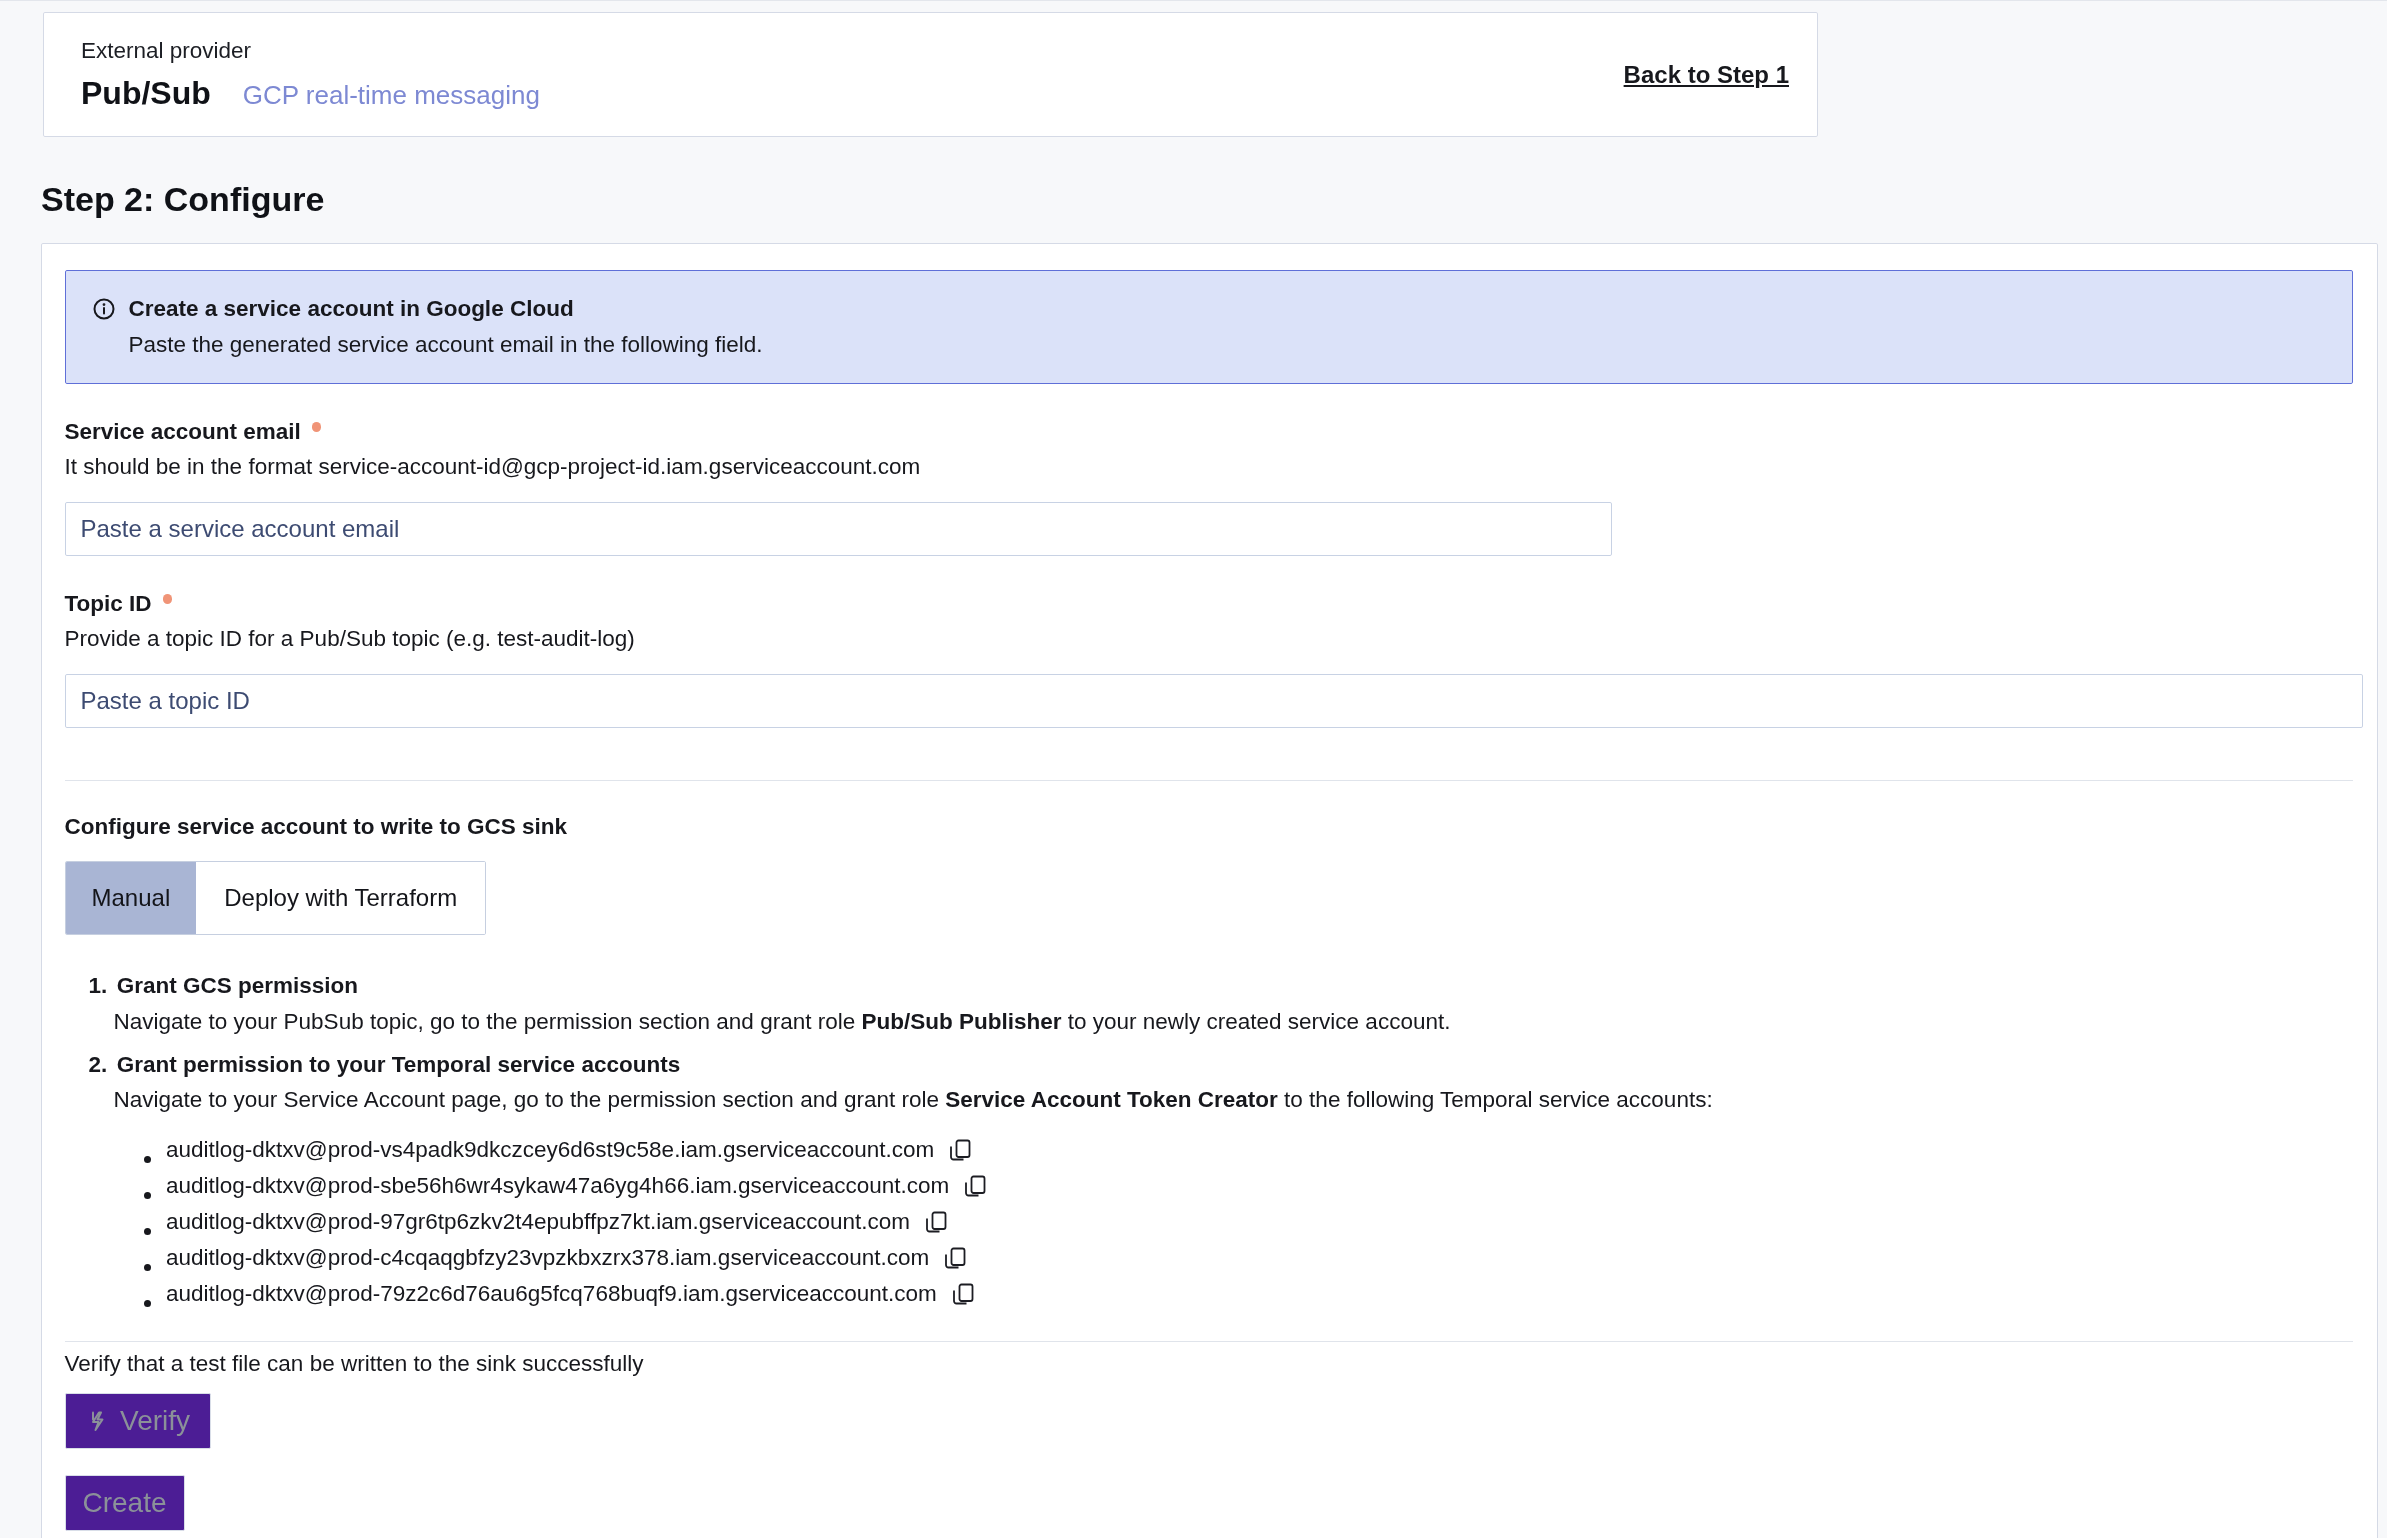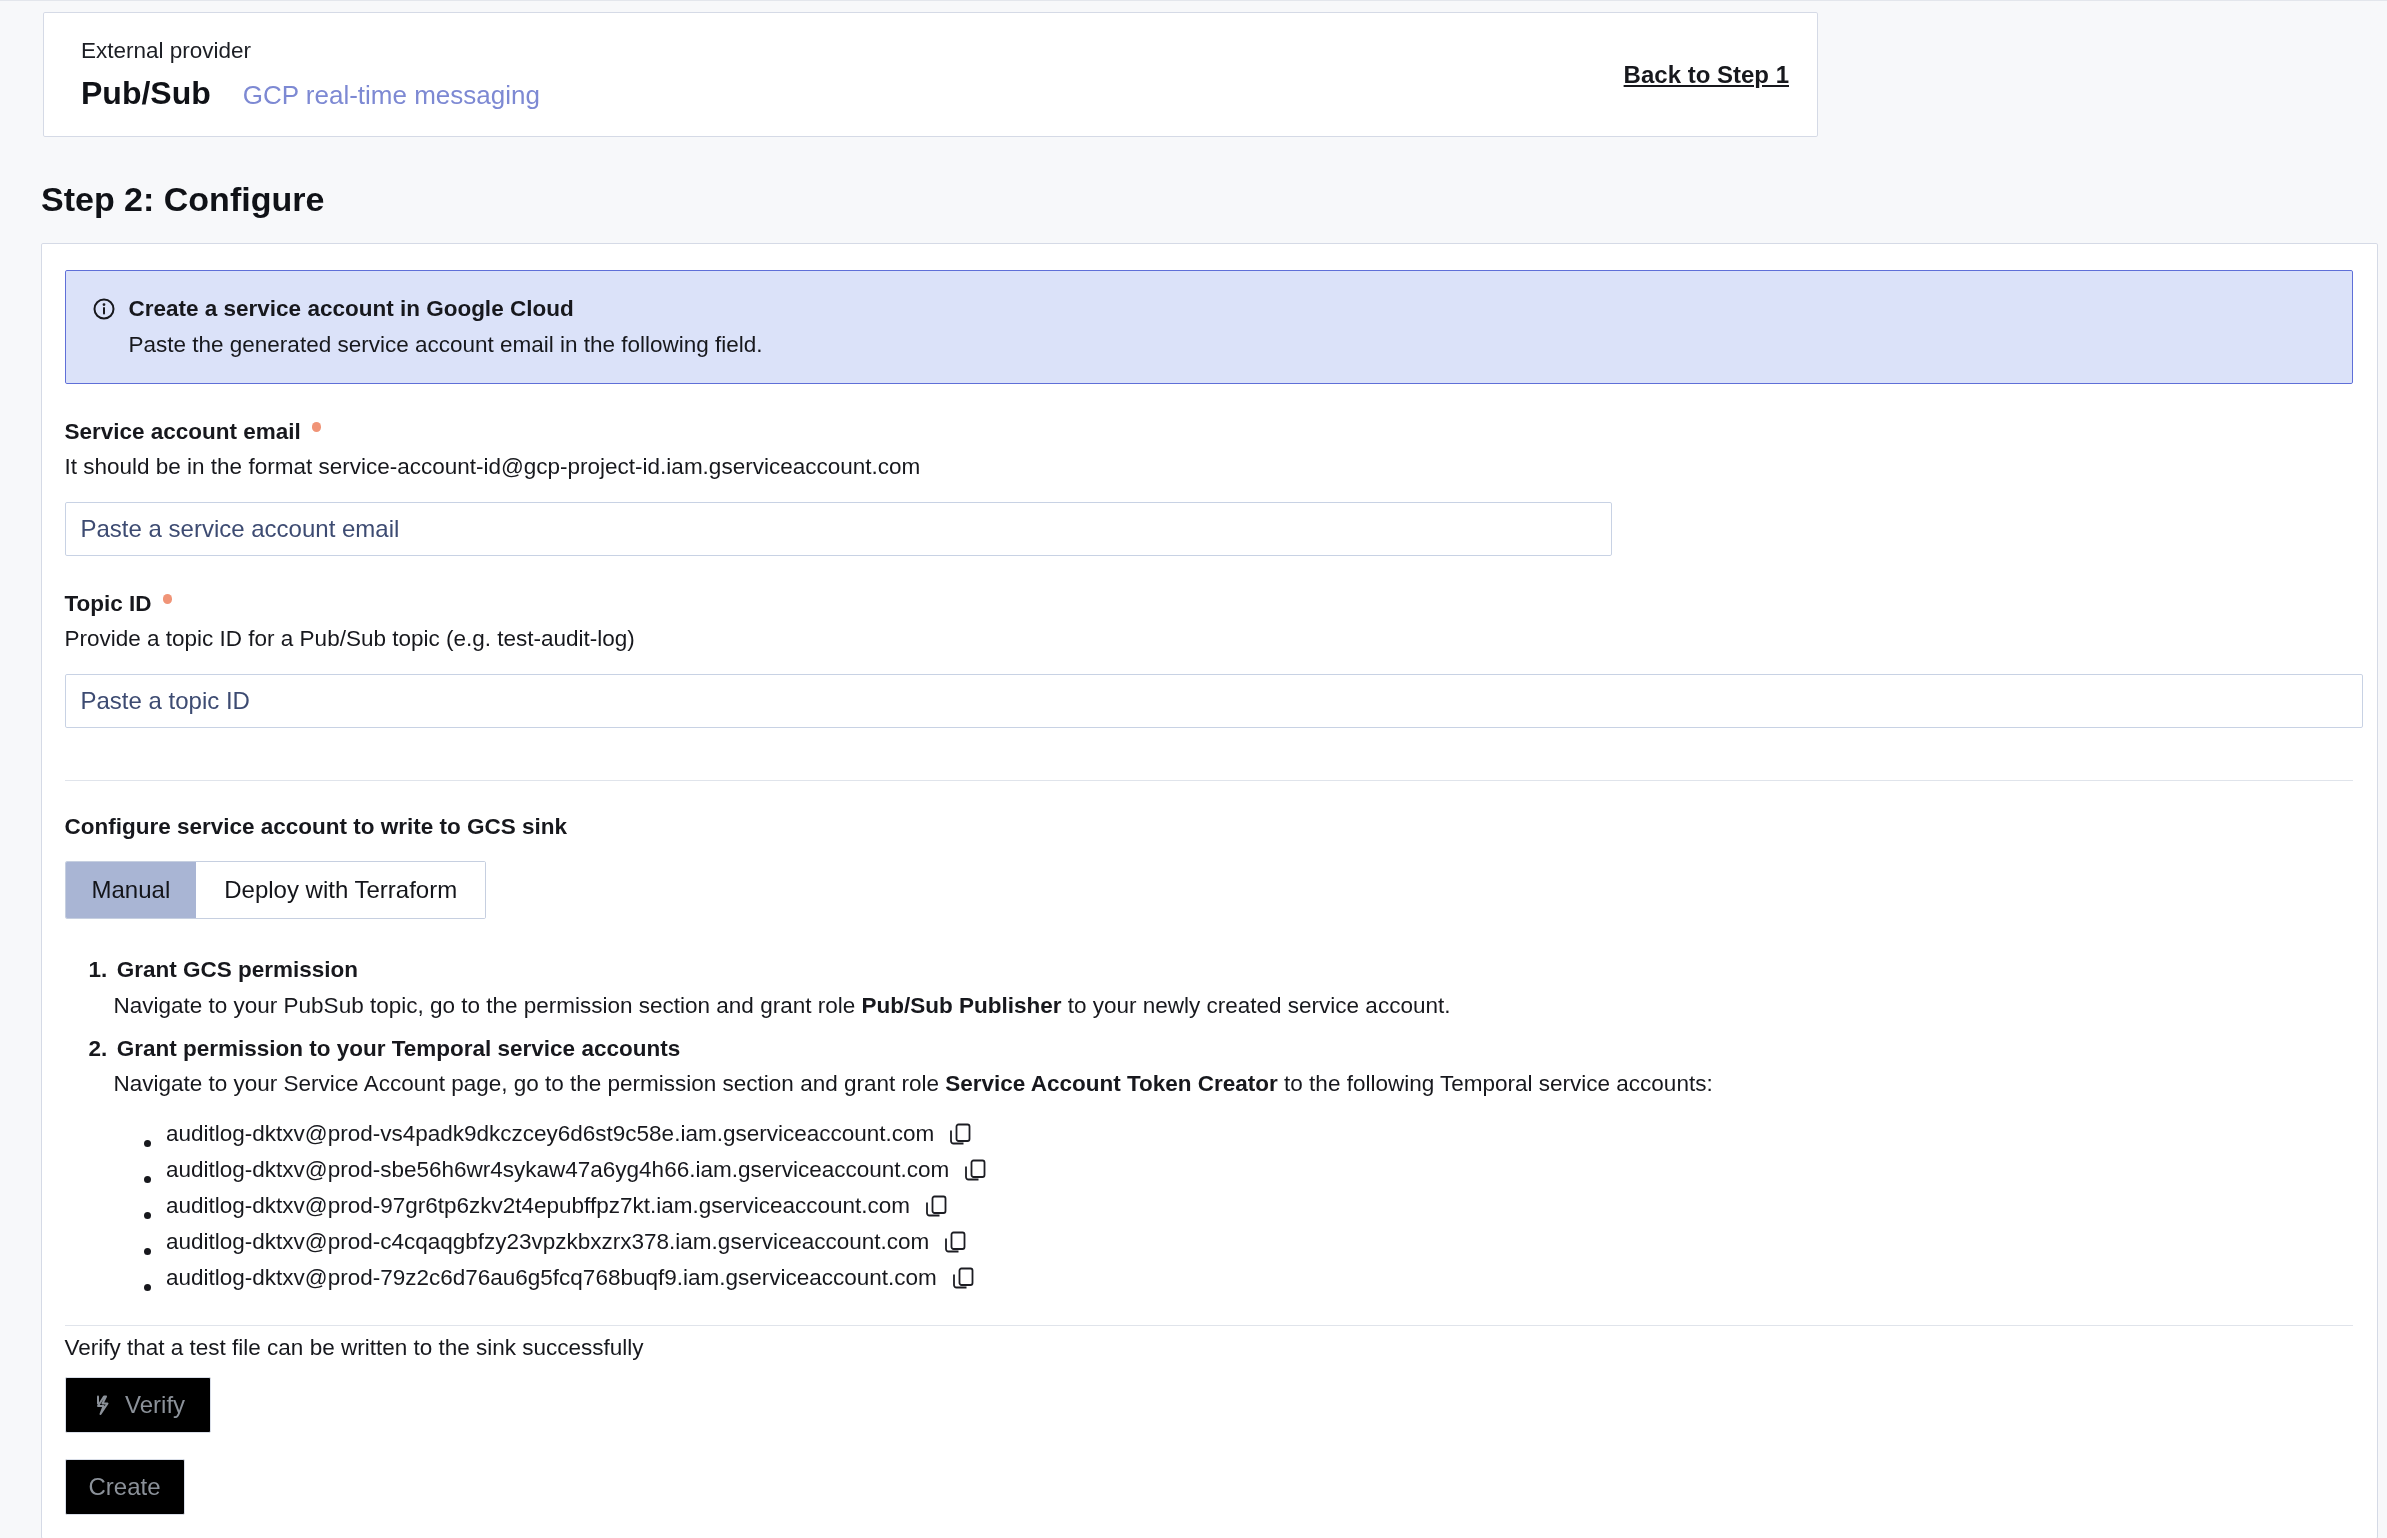--- a/index.html
+++ b/index.html
@@ -87,21 +87,21 @@
   
   .configure-heading { margin-top:32px; font-size:22.5px; font-weight:bold; line-height:28px; }
   .tabs {
     margin-top:20.6px;
     display:inline-flex;
     border:0.9px solid #c6cfe0;
     border-radius:1.9px;
     overflow:hidden;
   }
   .tab {
-    height:56px; display:flex; align-items:center;
+    height:72px; display:flex; align-items:center;
     font-size:24px; color:#14151a; cursor:pointer;
     background:#fff; padding:0 28px;
   }
   .tab.selected { background:#a9b5d4; font-weight:500; padding:0 26px; }
   
   .steps { margin-top:37px; }
   .step-title-row {
     display:flex; font-size:22.5px; font-weight:bold; line-height:28px;
     margin-left:24px; margin-top:15px;
   }
@@ -118,22 +118,22 @@
     width:26px; height:26px; margin-left:13px;
     background:none; border:none; cursor:pointer; padding:0;
     display:flex; align-items:center; justify-content:center;
   }
   .copy-btn svg { width:24px; height:24px; display:block; }
   
   .verify-heading { margin-top:30px; font-size:22.5px; font-weight:bold; line-height:28px; }
   .verify-desc { margin-top:7.5px; font-size:22.5px; line-height:28px; }
   .btn {
     display:flex; align-items:center; justify-content:center; gap:11.2px;
-    background:#000000; border:0.9px solid #d9dee8; border-radius:1.9px;
-    color:#8b9199; font-size:24px; font-family:"Liberation Sans", sans-serif;
+    background:#4c1d95; border:0.9px solid #d9dee8; border-radius:1.9px;
+    color:#8b9199; font-size:28px; font-family:"Liberation Sans", sans-serif;
     cursor:default;
   }
   .btn-verify { margin-top:15px; width:146px; height:56px; }
   .btn-create { margin-top:26px; width:120px; height:56px; }
   .bolt-icon { width:24px; height:24px; display:block; }
 </style>
 </head>
 <body>
 
 <div class="provider-card">

